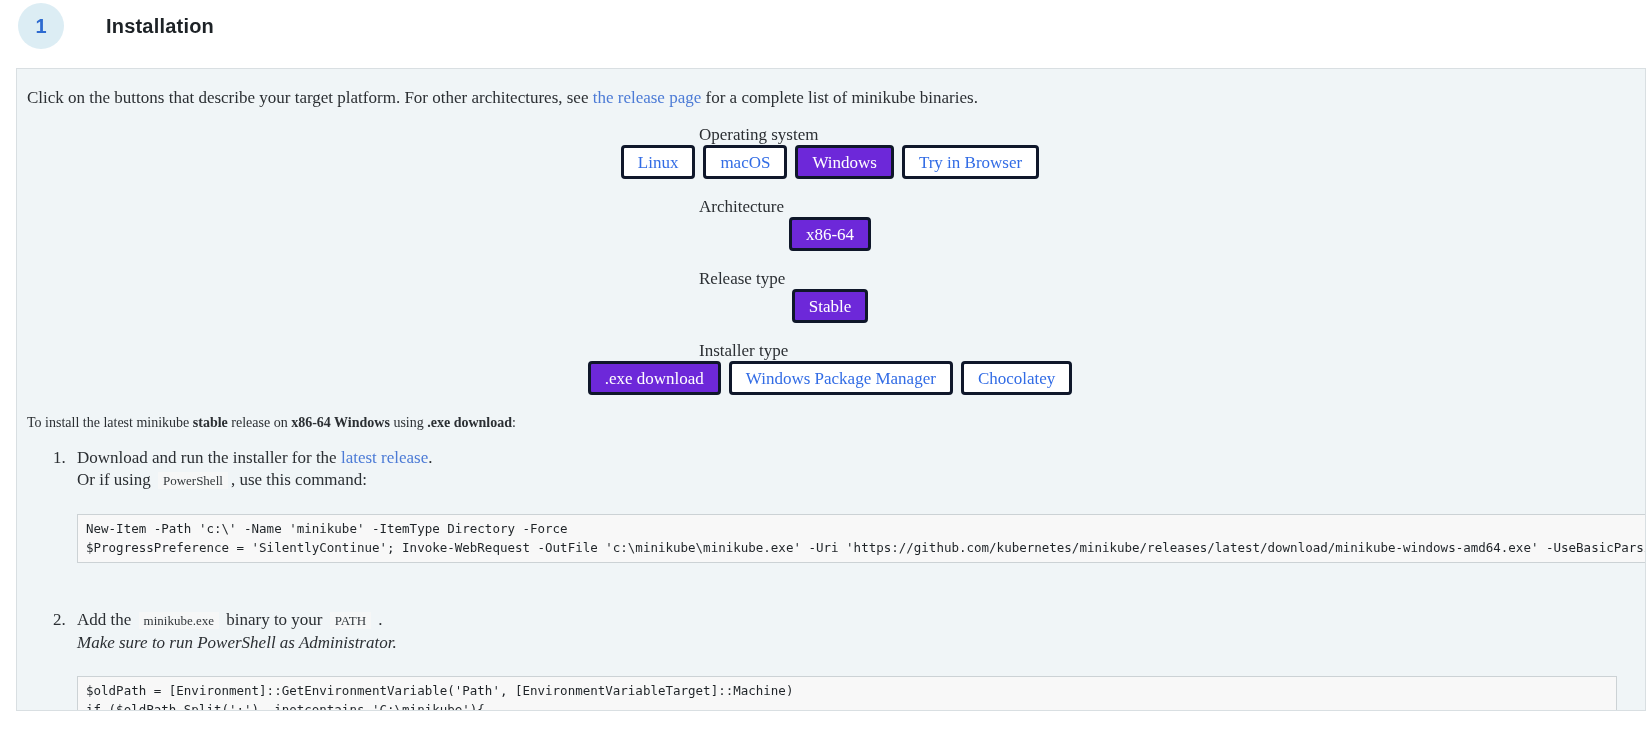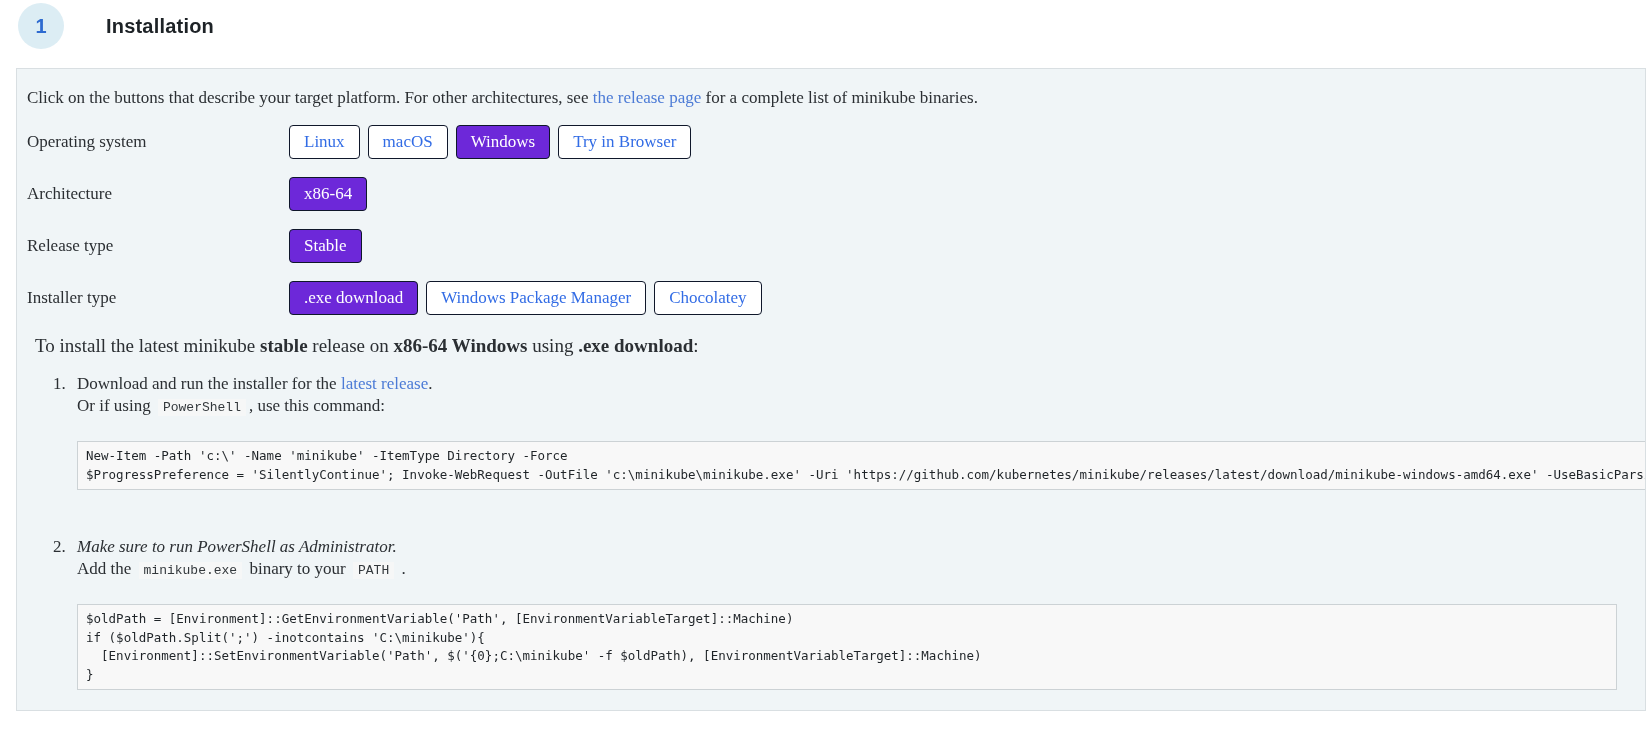--- a/index.html
+++ b/index.html
@@ -54,61 +54,62 @@
     color: #4c7bd6;
     text-decoration: none;
     cursor: pointer;
   }
 
   
   .row {
     display: flex; align-items: center;
     margin: 0 0 18px 4px;
     min-height: 34px;
+    flex-direction: column;
   }
   .row-label {
     width: 262px;
     font-size: 17px;
     flex: 0 0 auto;
   }
   .btn-group { display: flex; gap: 8px; }
   button.pill {
     font-family: "Liberation Serif", serif;
     font-size: 17px;
     padding: 5px 14px;
     height: 34px;
     background: #ffffff;
     color: #326ce5;
-    border: 1px solid #0f172a;
+    border: 3px solid #0f172a;
     border-radius: 4px;
     cursor: pointer;
   }
   button.pill.selected {
     background: #6d28d9;
     color: #ffffff;
   }
 
   
   .install-line {
-    font-size: 19px;
-    margin: 20px 0 16px 12px;
+    font-size: 14px;
+    margin: 20px 0 16px 4px;
   }
   .steps { margin-left: 30px; }
   .step { display: flex; margin-top: 0; }
   .step + .step { margin-top: 46px; }
   .step-number {
     width: 18px; flex: 0 0 auto;
     font-size: 17px; line-height: 22px;
   }
   .step-body { flex: 1 1 auto; margin-left: 6px; }
   .step-line { font-size: 17px; line-height: 22px; margin: 0; }
   .step-line.italic { font-style: italic; }
 
   .inline-code {
-    font-family: Liberation Mono, monospace;
+    font-family: Liberation Serif, serif;
     font-size: 13px;
     background: #f6f7f7;
     padding: 1px 5px;
     margin: 0 3px;
     color: #33383c;
   }
 
   pre.code-block {
     font-family: "DejaVu Sans Mono", monospace;
     font-size: 12.5px;
@@ -185,22 +186,22 @@
         <p class="step-line"><span>Download and run the installer for the </span><a class="doc-link">latest release</a><span>.</span></p>
         <p class="step-line"><span>Or if using </span><code class="inline-code">PowerShell</code><span>, use this command:</span></p>
         <pre class="code-block">New-Item -Path 'c:\' -Name 'minikube' -ItemType Directory -Force
 $ProgressPreference = 'SilentlyContinue'; Invoke-WebRequest -OutFile 'c:\minikube\minikube.exe' -Uri 'https://github.com/kubernetes/minikube/releases/latest/download/minikube-windows-amd64.exe' -UseBasicParsing</pre>
       </div>
     </div>
 
     <div class="step">
       <span class="step-number">2.</span>
       <div class="step-body">
+        <p class="step-line"><span>Add the </span><code class="inline-code">minikube.exe</code><span> binary to your </span><code class="inline-code">PATH</code><span> .</span></p>
         <p class="step-line italic">Make sure to run PowerShell as Administrator.</p>
-        <p class="step-line"><span>Add the </span><code class="inline-code">minikube.exe</code><span> binary to your </span><code class="inline-code">PATH</code><span> .</span></p>
         <pre class="code-block">$oldPath = [Environment]::GetEnvironmentVariable('Path', [EnvironmentVariableTarget]::Machine)
 if ($oldPath.Split(';') -inotcontains 'C:\minikube'){
   [Environment]::SetEnvironmentVariable('Path', $('{0};C:\minikube' -f $oldPath), [EnvironmentVariableTarget]::Machine)
 }</pre>
       </div>
     </div>
 
   </div>
 
   <p class="terminal-note">If you used a terminal (like powershell) for the installation, please close the terminal and reopen it before running minikube.</p>

